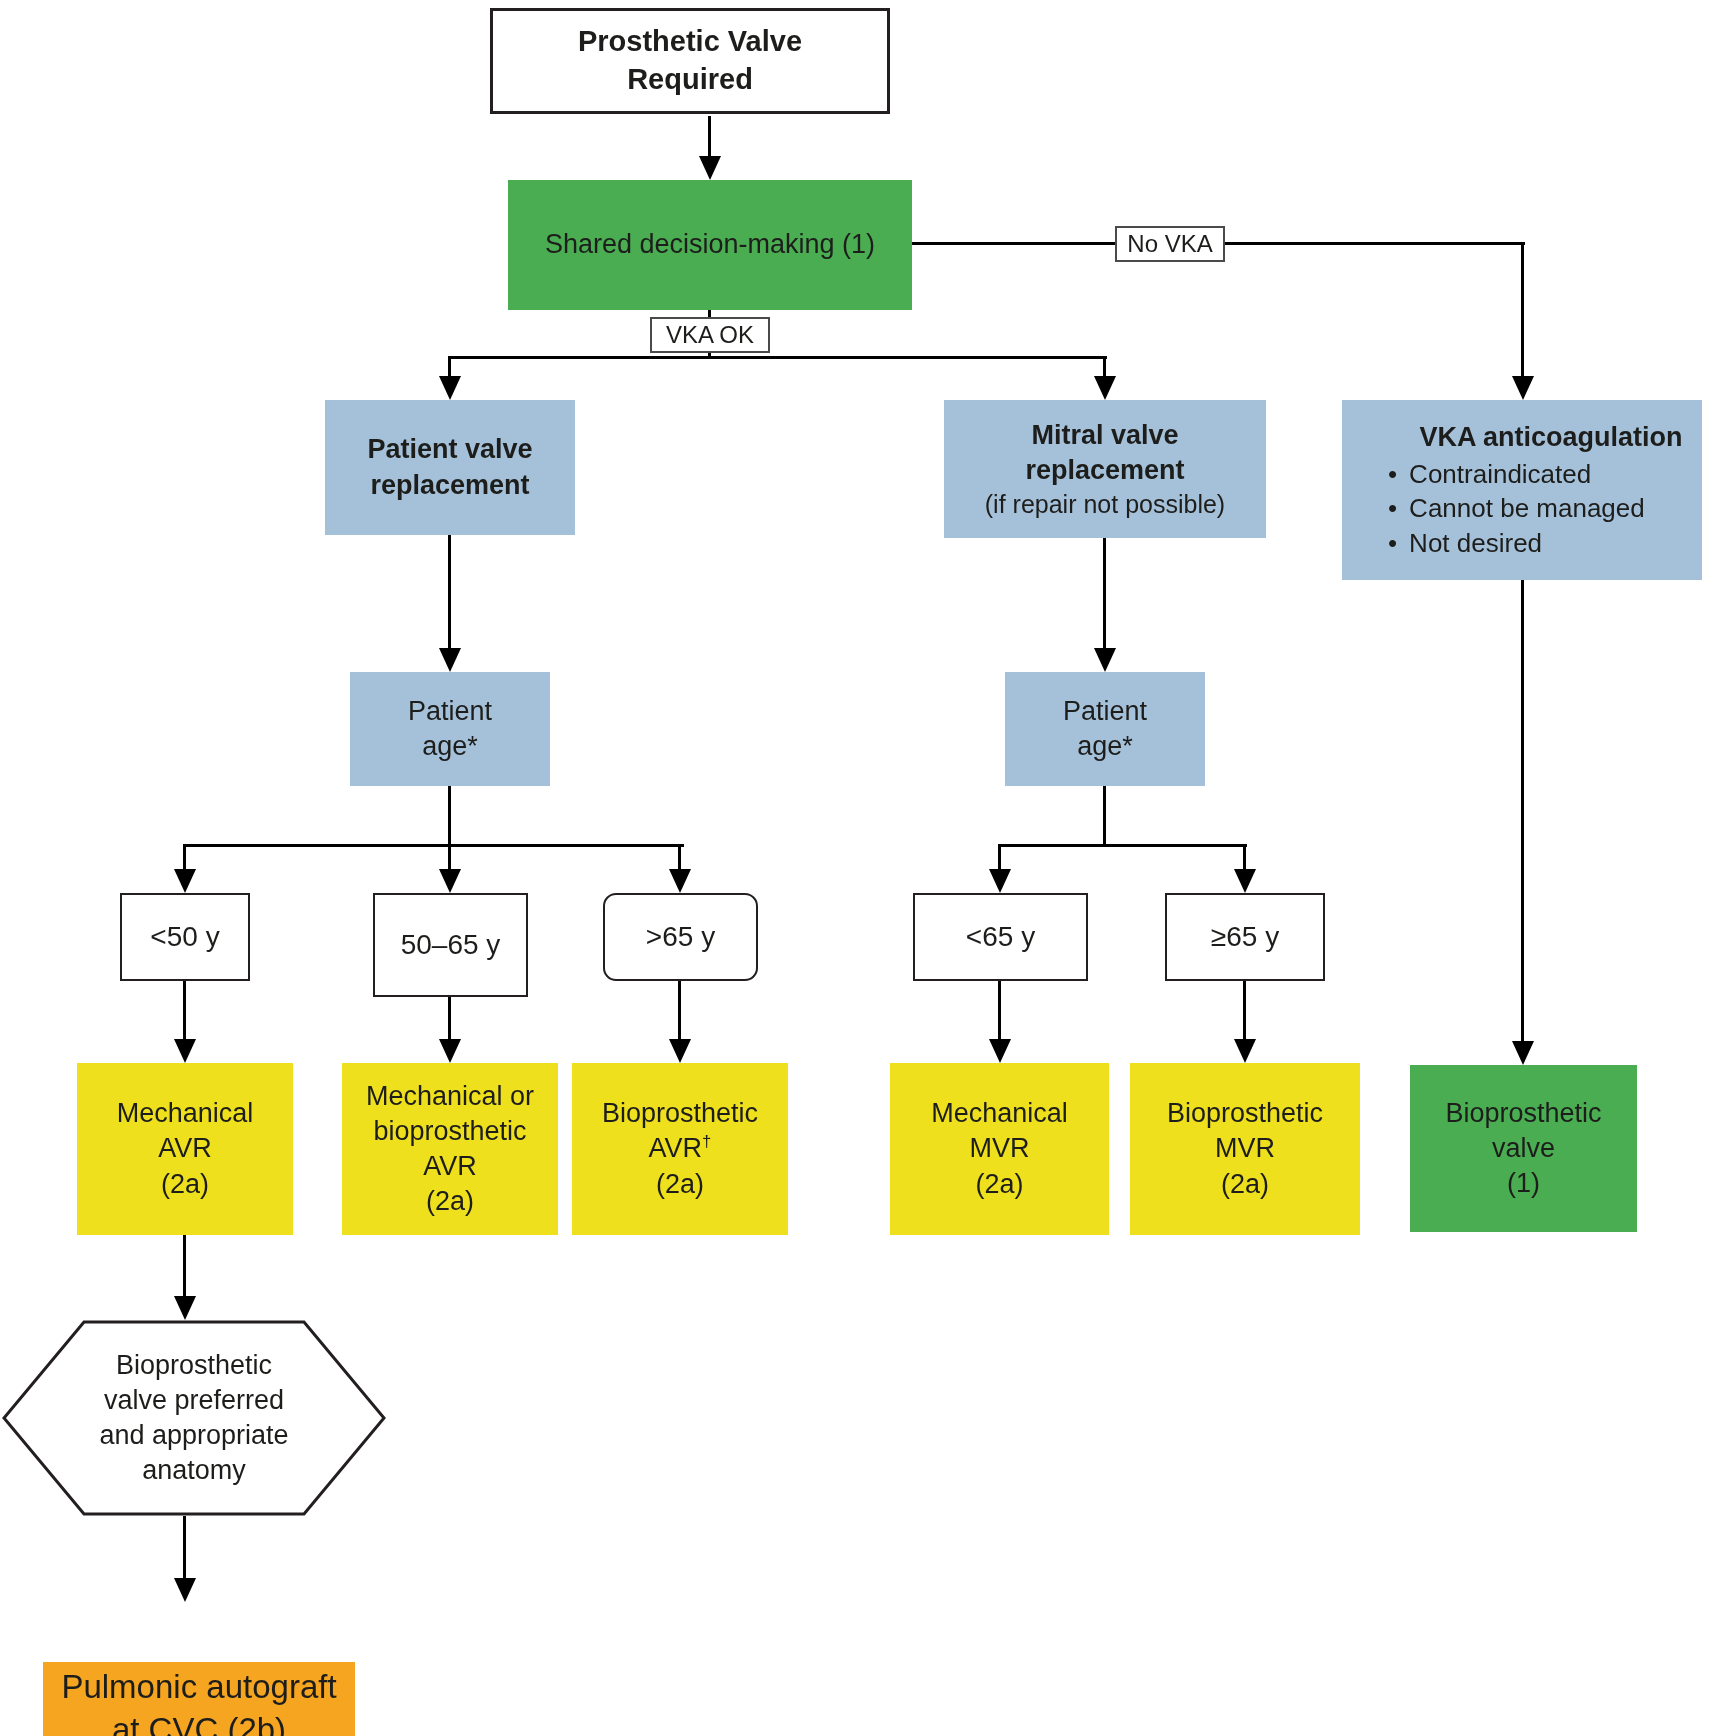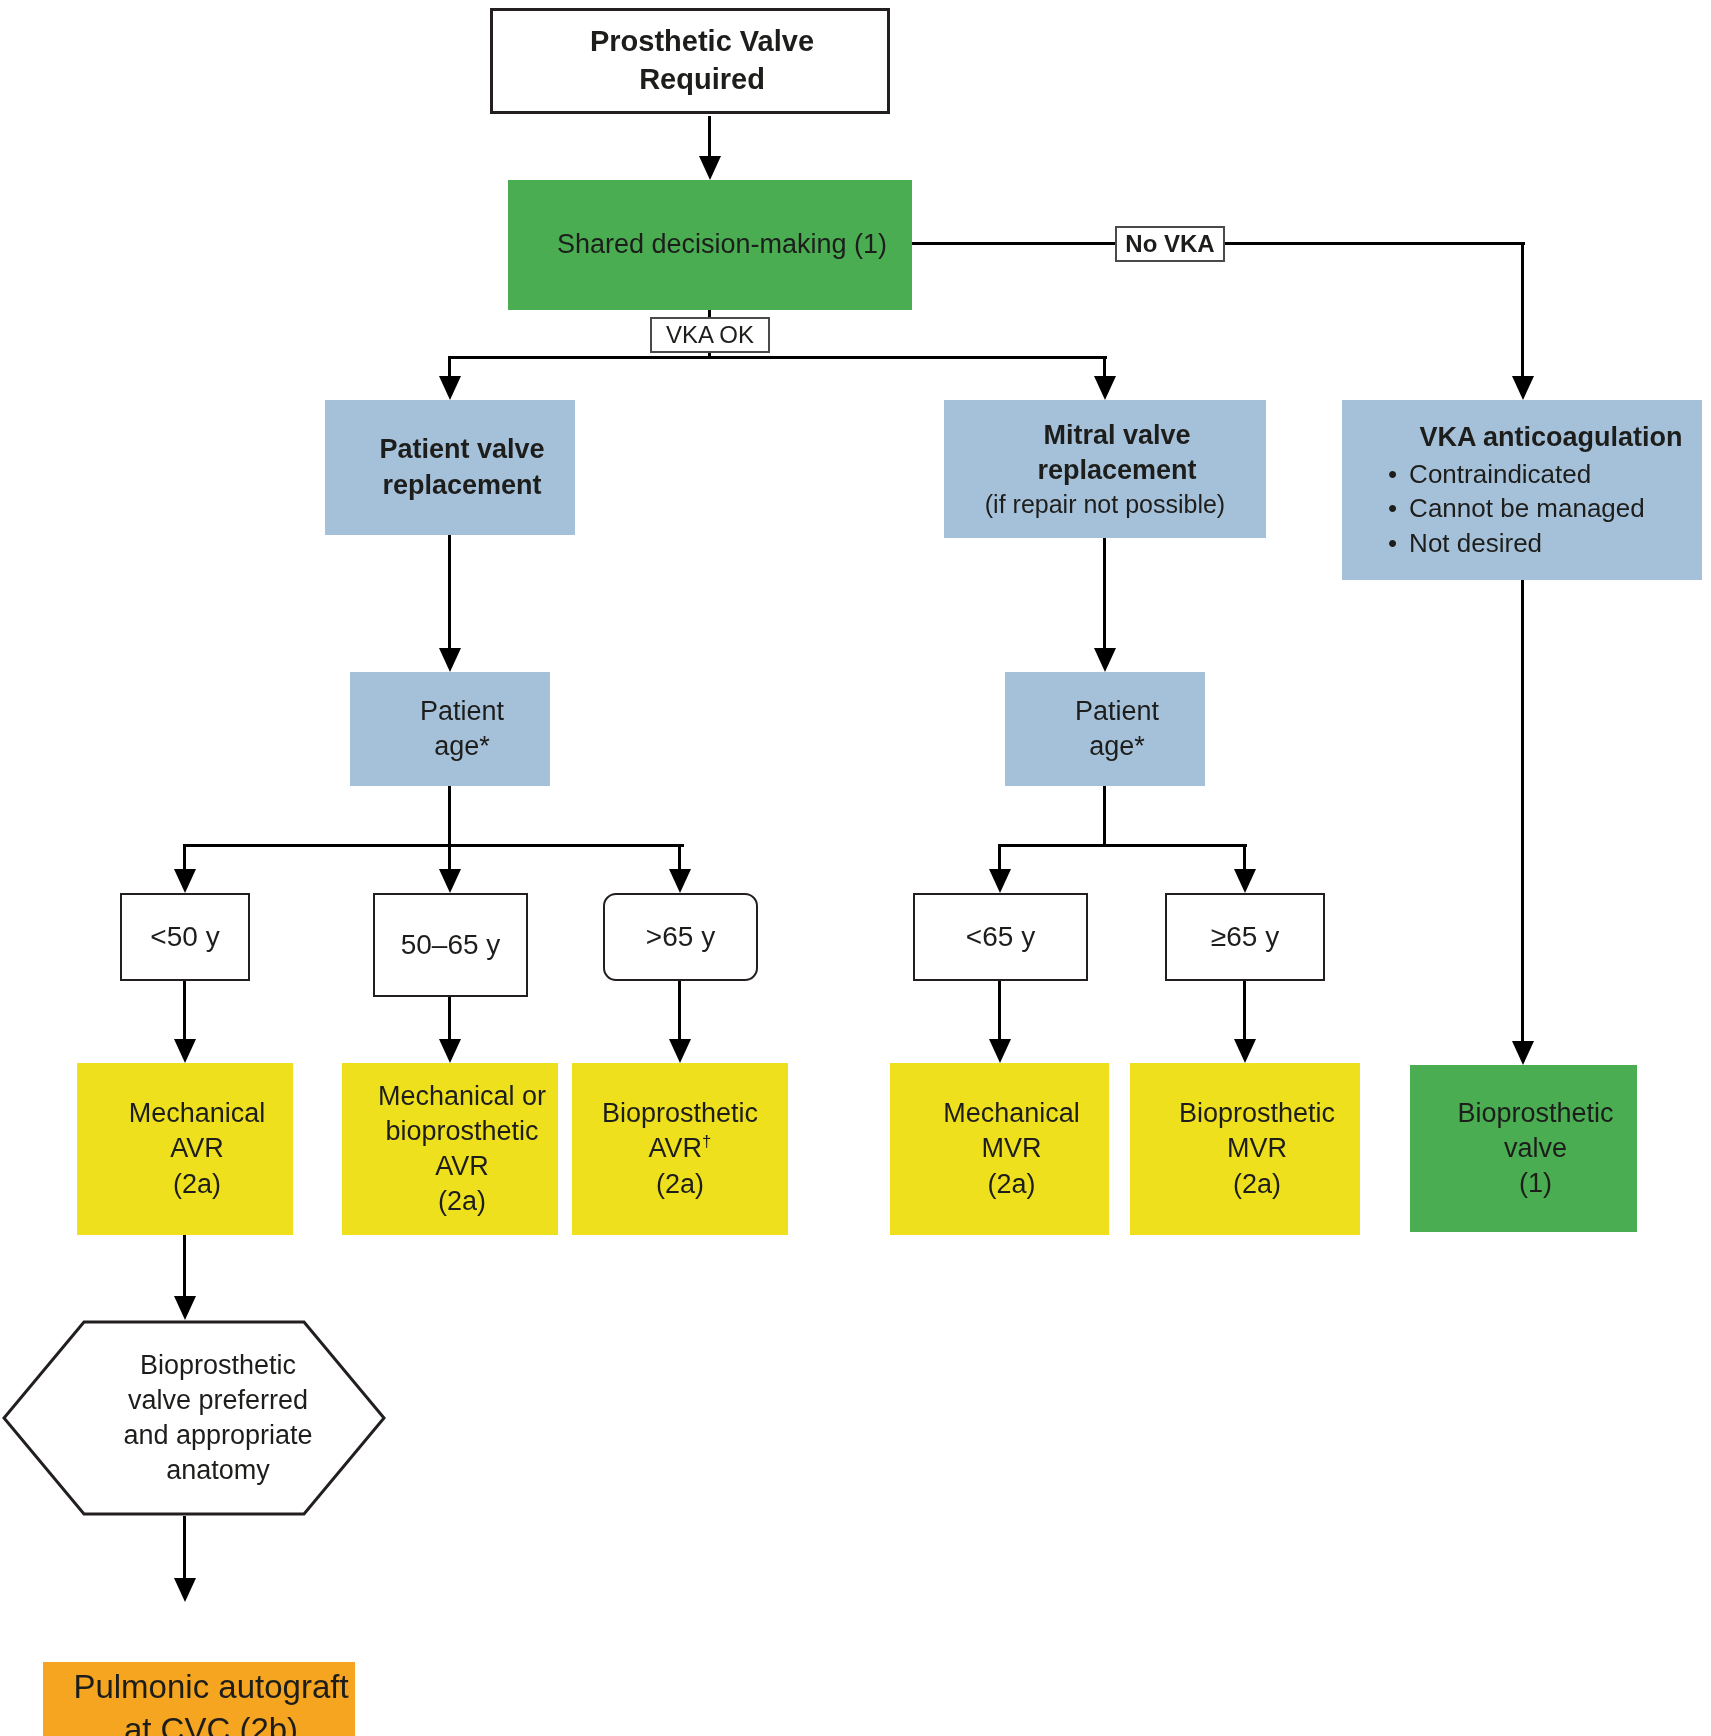--- a/index.html
+++ b/index.html
@@ -6,21 +6,21 @@
   body{
     width:1711px;height:1736px;position:relative;background:#ffffff;
     font-family:"Liberation Sans","DejaVu Sans",sans-serif;
     color:var(--text,#1d1d1b);
   }
   .node{
     position:absolute;box-sizing:border-box;display:flex;flex-direction:column;
     align-items:center;justify-content:center;text-align:center;z-index:2;
     font-size:27px;line-height:1.3;
   }
-  .preline{white-space:pre-line;padding-left:24px;}
+  .preline{white-space:pre-line;}
   .bold{font-weight:700;}
   .white-box{background:#fff;border:3px solid #231f20;}
   .thin-box{background:#fff;border:2px solid #231f20;}
   .green-box{background:var(--green,#4aad52);}
   .blue-box{background:var(--blue,#a5c1d9);}
   .yellow-box{background:var(--yellow,#efe01e);}
   .orange-box{background:var(--orange,#f6a521);}
   .edge-label{
     position:absolute;box-sizing:border-box;background:#fff;border:2px solid #4a4a4a;
     display:flex;align-items:center;justify-content:center;font-size:24px;z-index:3;
@@ -94,21 +94,21 @@
 <div class="vl" style="left:183px;top:1235px;height:63px;"></div>
 <div class="arr" style="left:174px;top:1296px;"></div>
 <div class="vl" style="left:183px;top:1516px;height:64px;"></div>
 <div class="arr" style="left:174px;top:1578px;"></div>
 
 <div class="node white-box bold preline" style="left:490px;top:8px;width:400px;height:106px;font-size:29px;">Prosthetic Valve
 Required</div>
 
 <div class="node green-box preline" style="left:508px;top:180px;width:404px;height:130px;">Shared decision-making (1)</div>
 
-<div class="edge-label" style="left:1115px;top:226px;width:110px;height:36px;font-weight:bold;">No VKA</div>
+<div class="edge-label" style="left:1115px;top:226px;width:110px;height:36px;">No VKA</div>
 
 <div class="edge-label" style="left:650px;top:317px;width:120px;height:36px;">VKA OK</div>
 
 <div class="node blue-box bold preline" style="left:325px;top:400px;width:250px;height:135px;">Patient valve
 replacement</div>
 
 <div class="node blue-box" style="left:944px;top:400px;width:322px;height:138px;">
   <div class="bold preline">Mitral valve
 replacement</div>
   <div style="font-size:25px;">(if repair not possible)</div>

